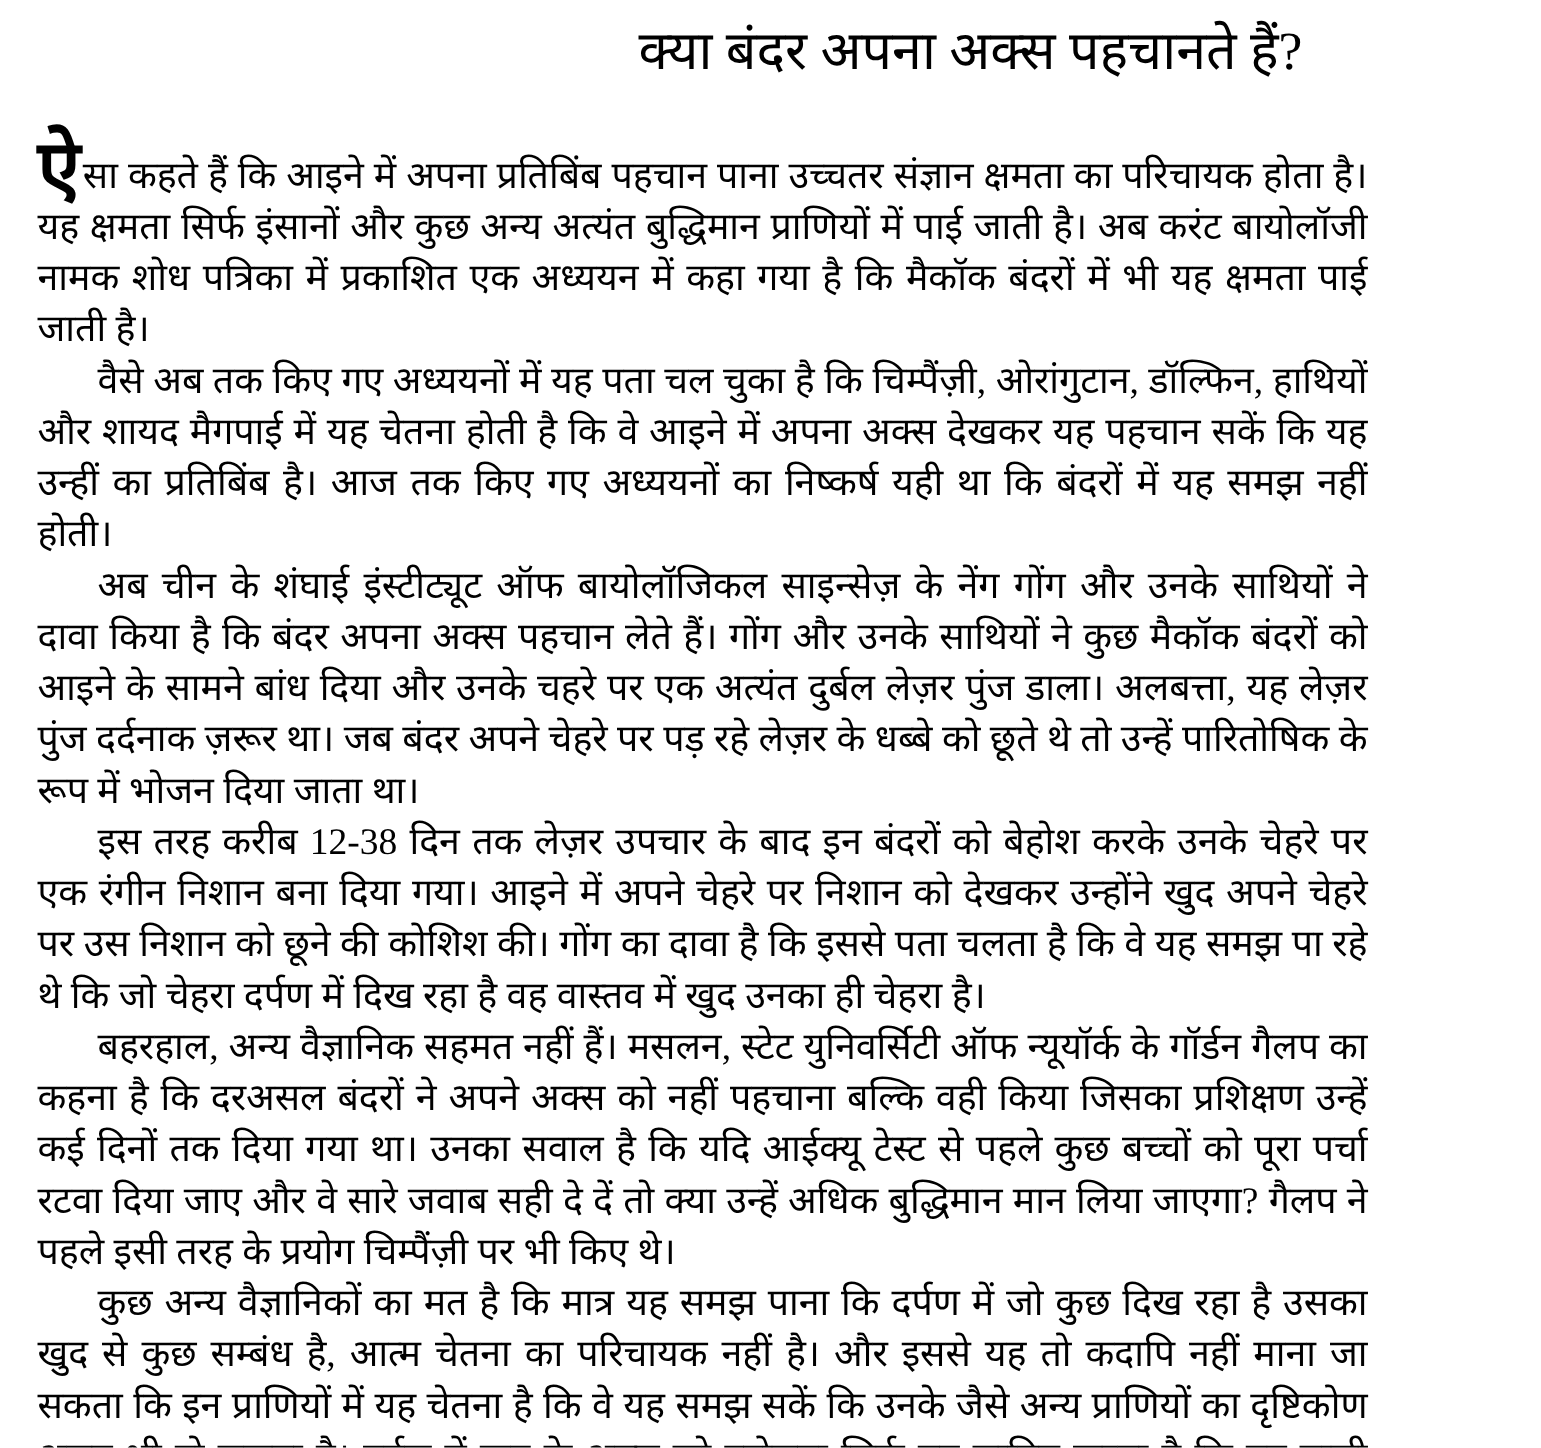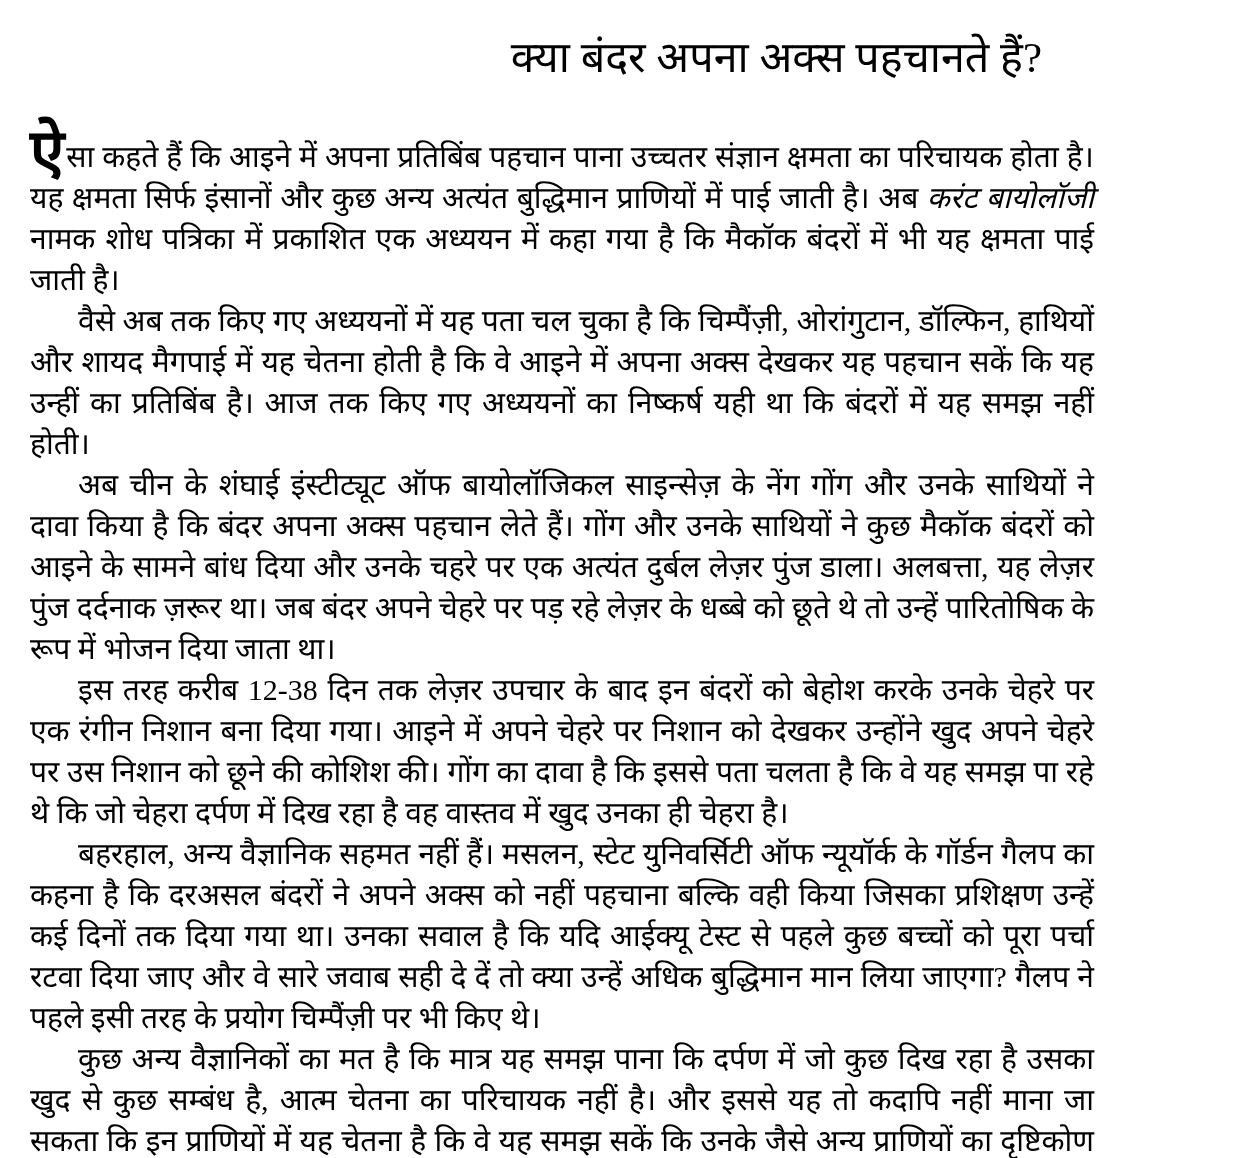--- a/index.html
+++ b/index.html
@@ -11,21 +11,21 @@
     width: 1233px;
     height: 1158px;
     overflow: hidden;
     color: #000000;
     font-family: "Liberation Serif", "DejaVu Serif", serif;
   }
   .page {
     box-sizing: border-box;
     width: 1122px;
     height: 1158px;
-    padding: 24px 28px 0 30px;
+    padding: 8px 28px 0 30px;
   }
   .title {
     font-size: 43px;
     font-weight: normal;
     line-height: 1.2;
     margin: 8px 52px 52px auto;
     width: fit-content;
     white-space: nowrap;
   }
   .article-body {
@@ -33,21 +33,21 @@
     line-height: 41px;
     text-align: justify;
   }
   .para {
     margin: 0;
   }
   .para.indent {
     text-indent: 48px;
   }
   .seg-normal { font-style: normal; font-family: Liberation Serif, serif; }
-  .seg-italic { font-style: italic; }
+  .seg-italic { }
   .seg-bold-italic { font-style: italic; font-weight: bold; }
   .seg-dropcap {
     font-size: 62px;
     line-height: 0;
     font-weight: bold;
     padding-right: 2px;
     vertical-align: -6px;
   }
 </style>
 </head>

